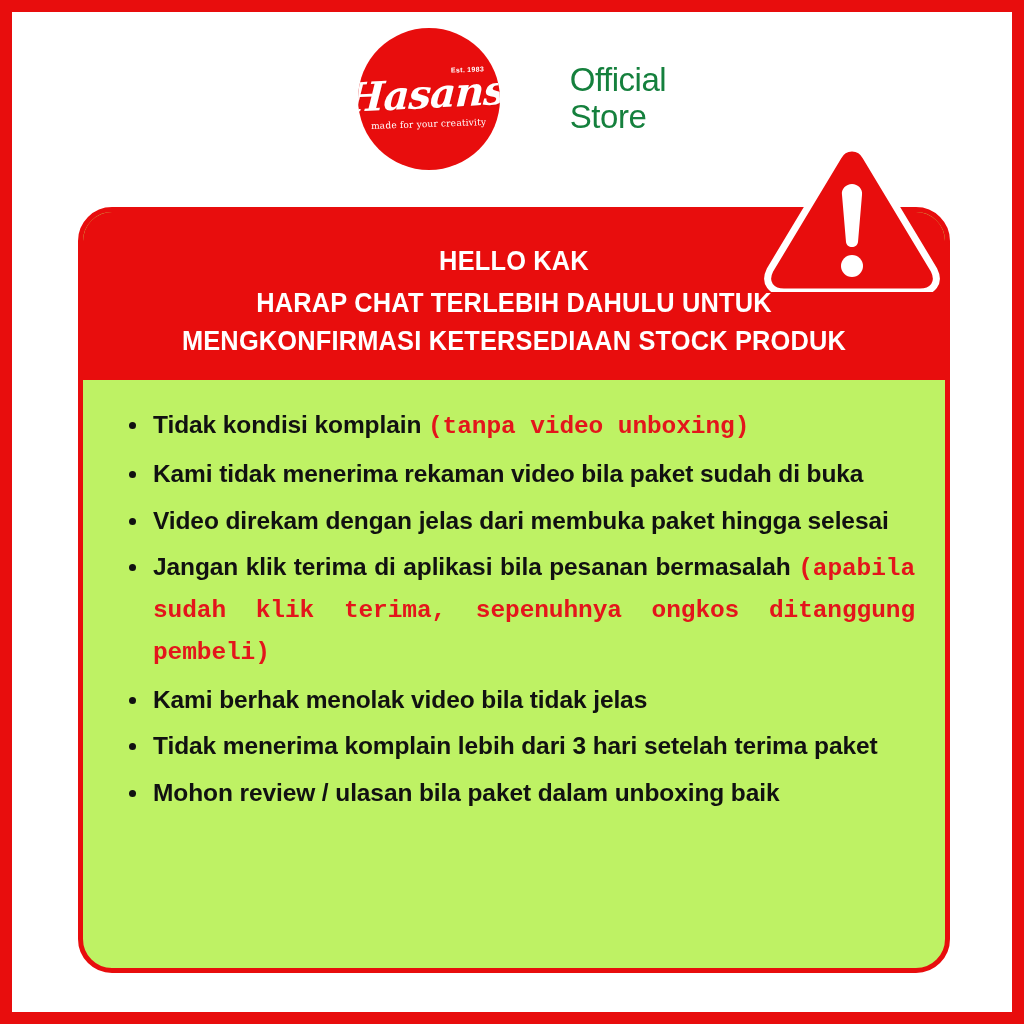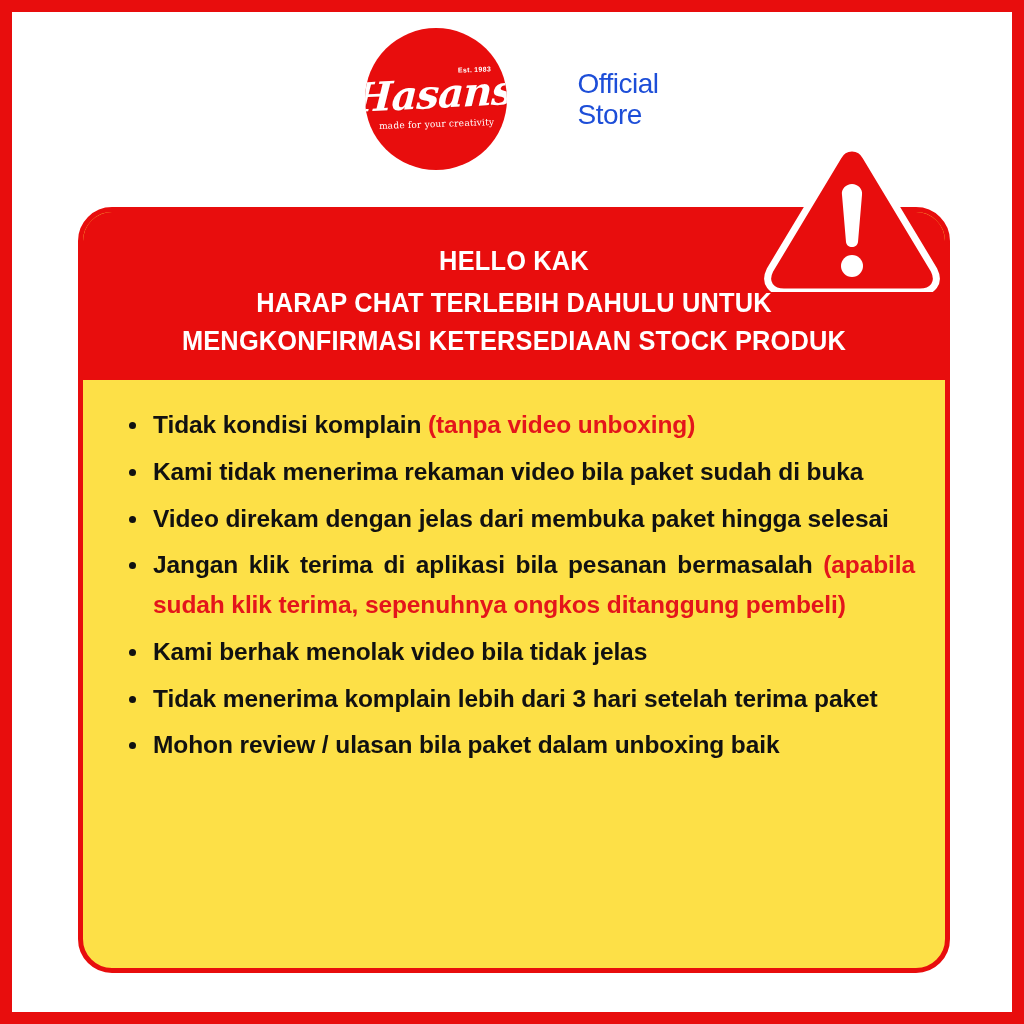--- a/index.html
+++ b/index.html
@@ -71,38 +71,38 @@
   #logo-tagline{
     color:#ffffff;
     font-family:"DejaVu Serif", serif;
     font-size:9px;
     letter-spacing:.2px;
     margin-top:5px;
     transform:rotate(-2deg);
     white-space:nowrap;
   }
   #brand-text{
-    color:#1d4ed8;
-    font-size:28px;
+    color:#15803d;
+    font-size:33px;
     line-height:1.12;
     font-weight:400;
     letter-spacing:-.5px;
     white-space:pre-line;
     flex:0 0 auto;
     margin-left:44px;
   }
 
   
   #card{
     position:absolute;
     left:66px;       
     top:195px;       
     width:872px;     
     height:766px;    
-    background:#fde047;
+    background:#bef264;
     border:5px solid #E80D0D;
     border-radius:34px;
     overflow:hidden;
   }
   #card-header{
     position:relative;
     background:#E80D0D;
     color:#ffffff;
     padding:34px 18px 22px 18px;
     text-align:center;
@@ -147,21 +147,21 @@
     letter-spacing:-.1px;
   }
   ul#rules > li::before{
     content:"";
     position:absolute;
     left:12px; top:17px;
     width:7px; height:7px;
     border-radius:50%;
     background:#111111;
   }
-  .em-red{ color:#E4151B; }
+  .em-red{ color:#E4151B;font-family:Liberation Mono, monospace; }
 </style>
 </head>
 <body>
 
 <div id="poster">
   <div id="poster-inner">
 
     <div id="brand">
 
       <div id="logo-circle">

